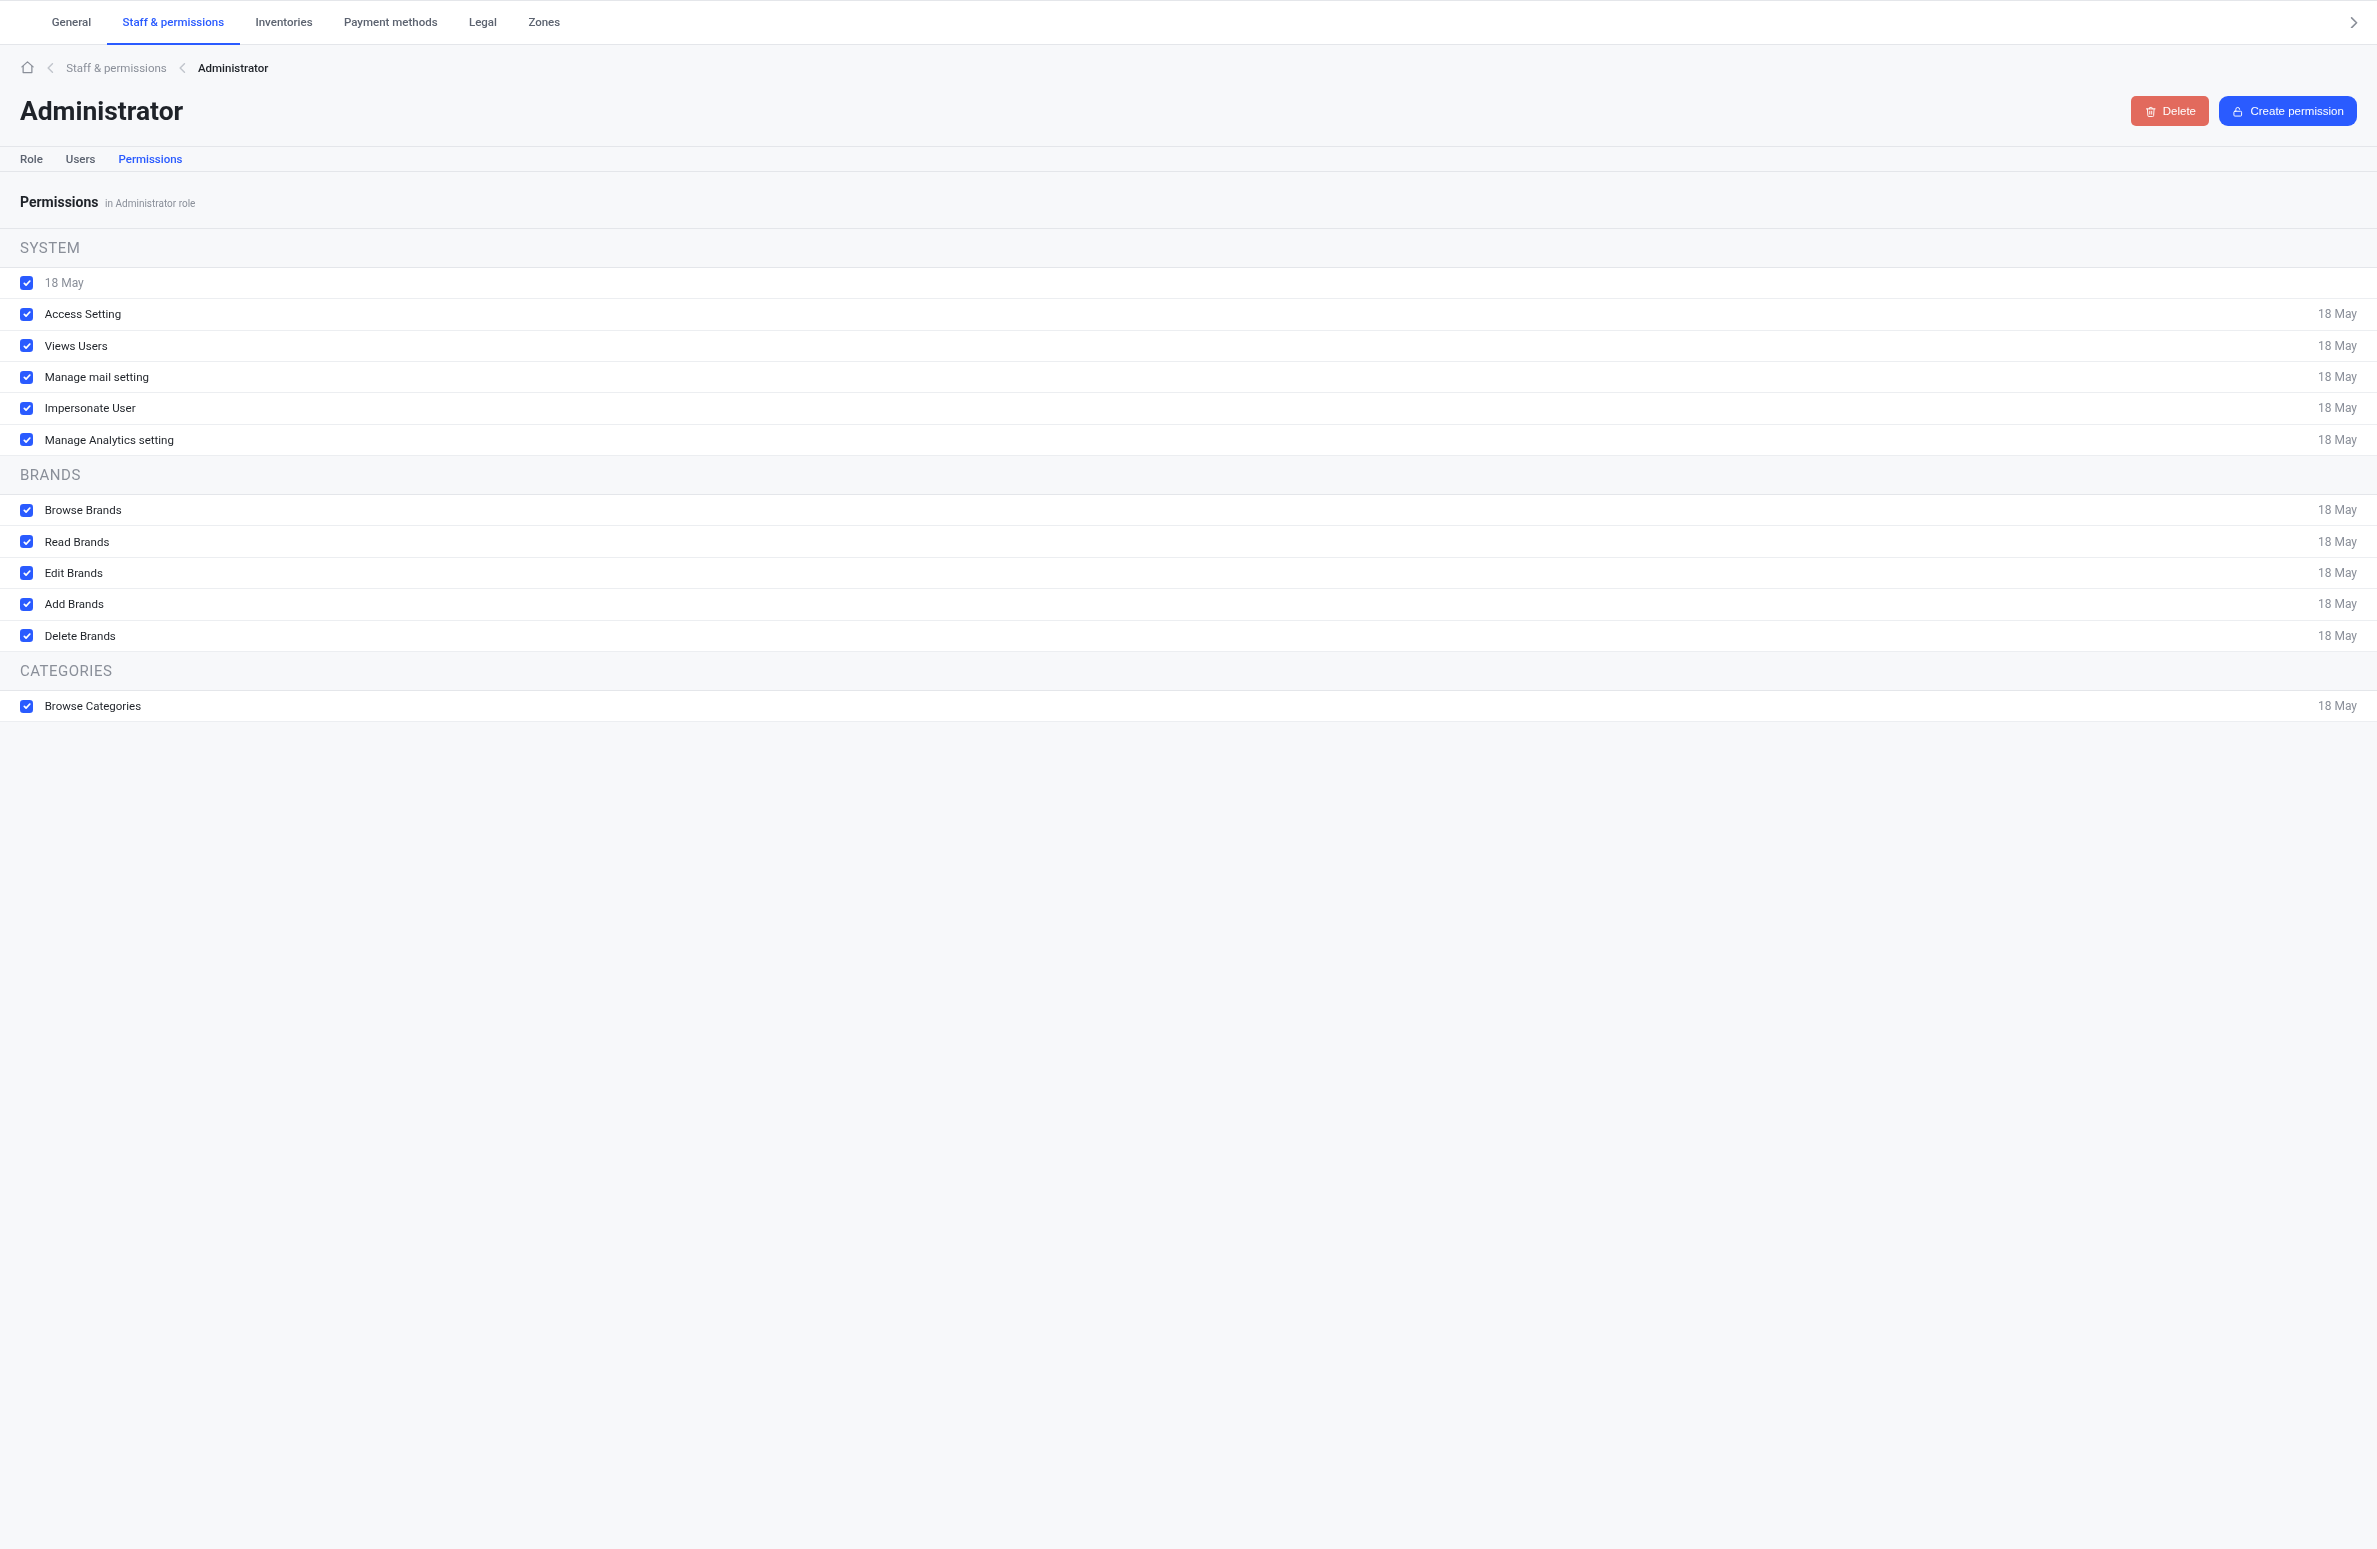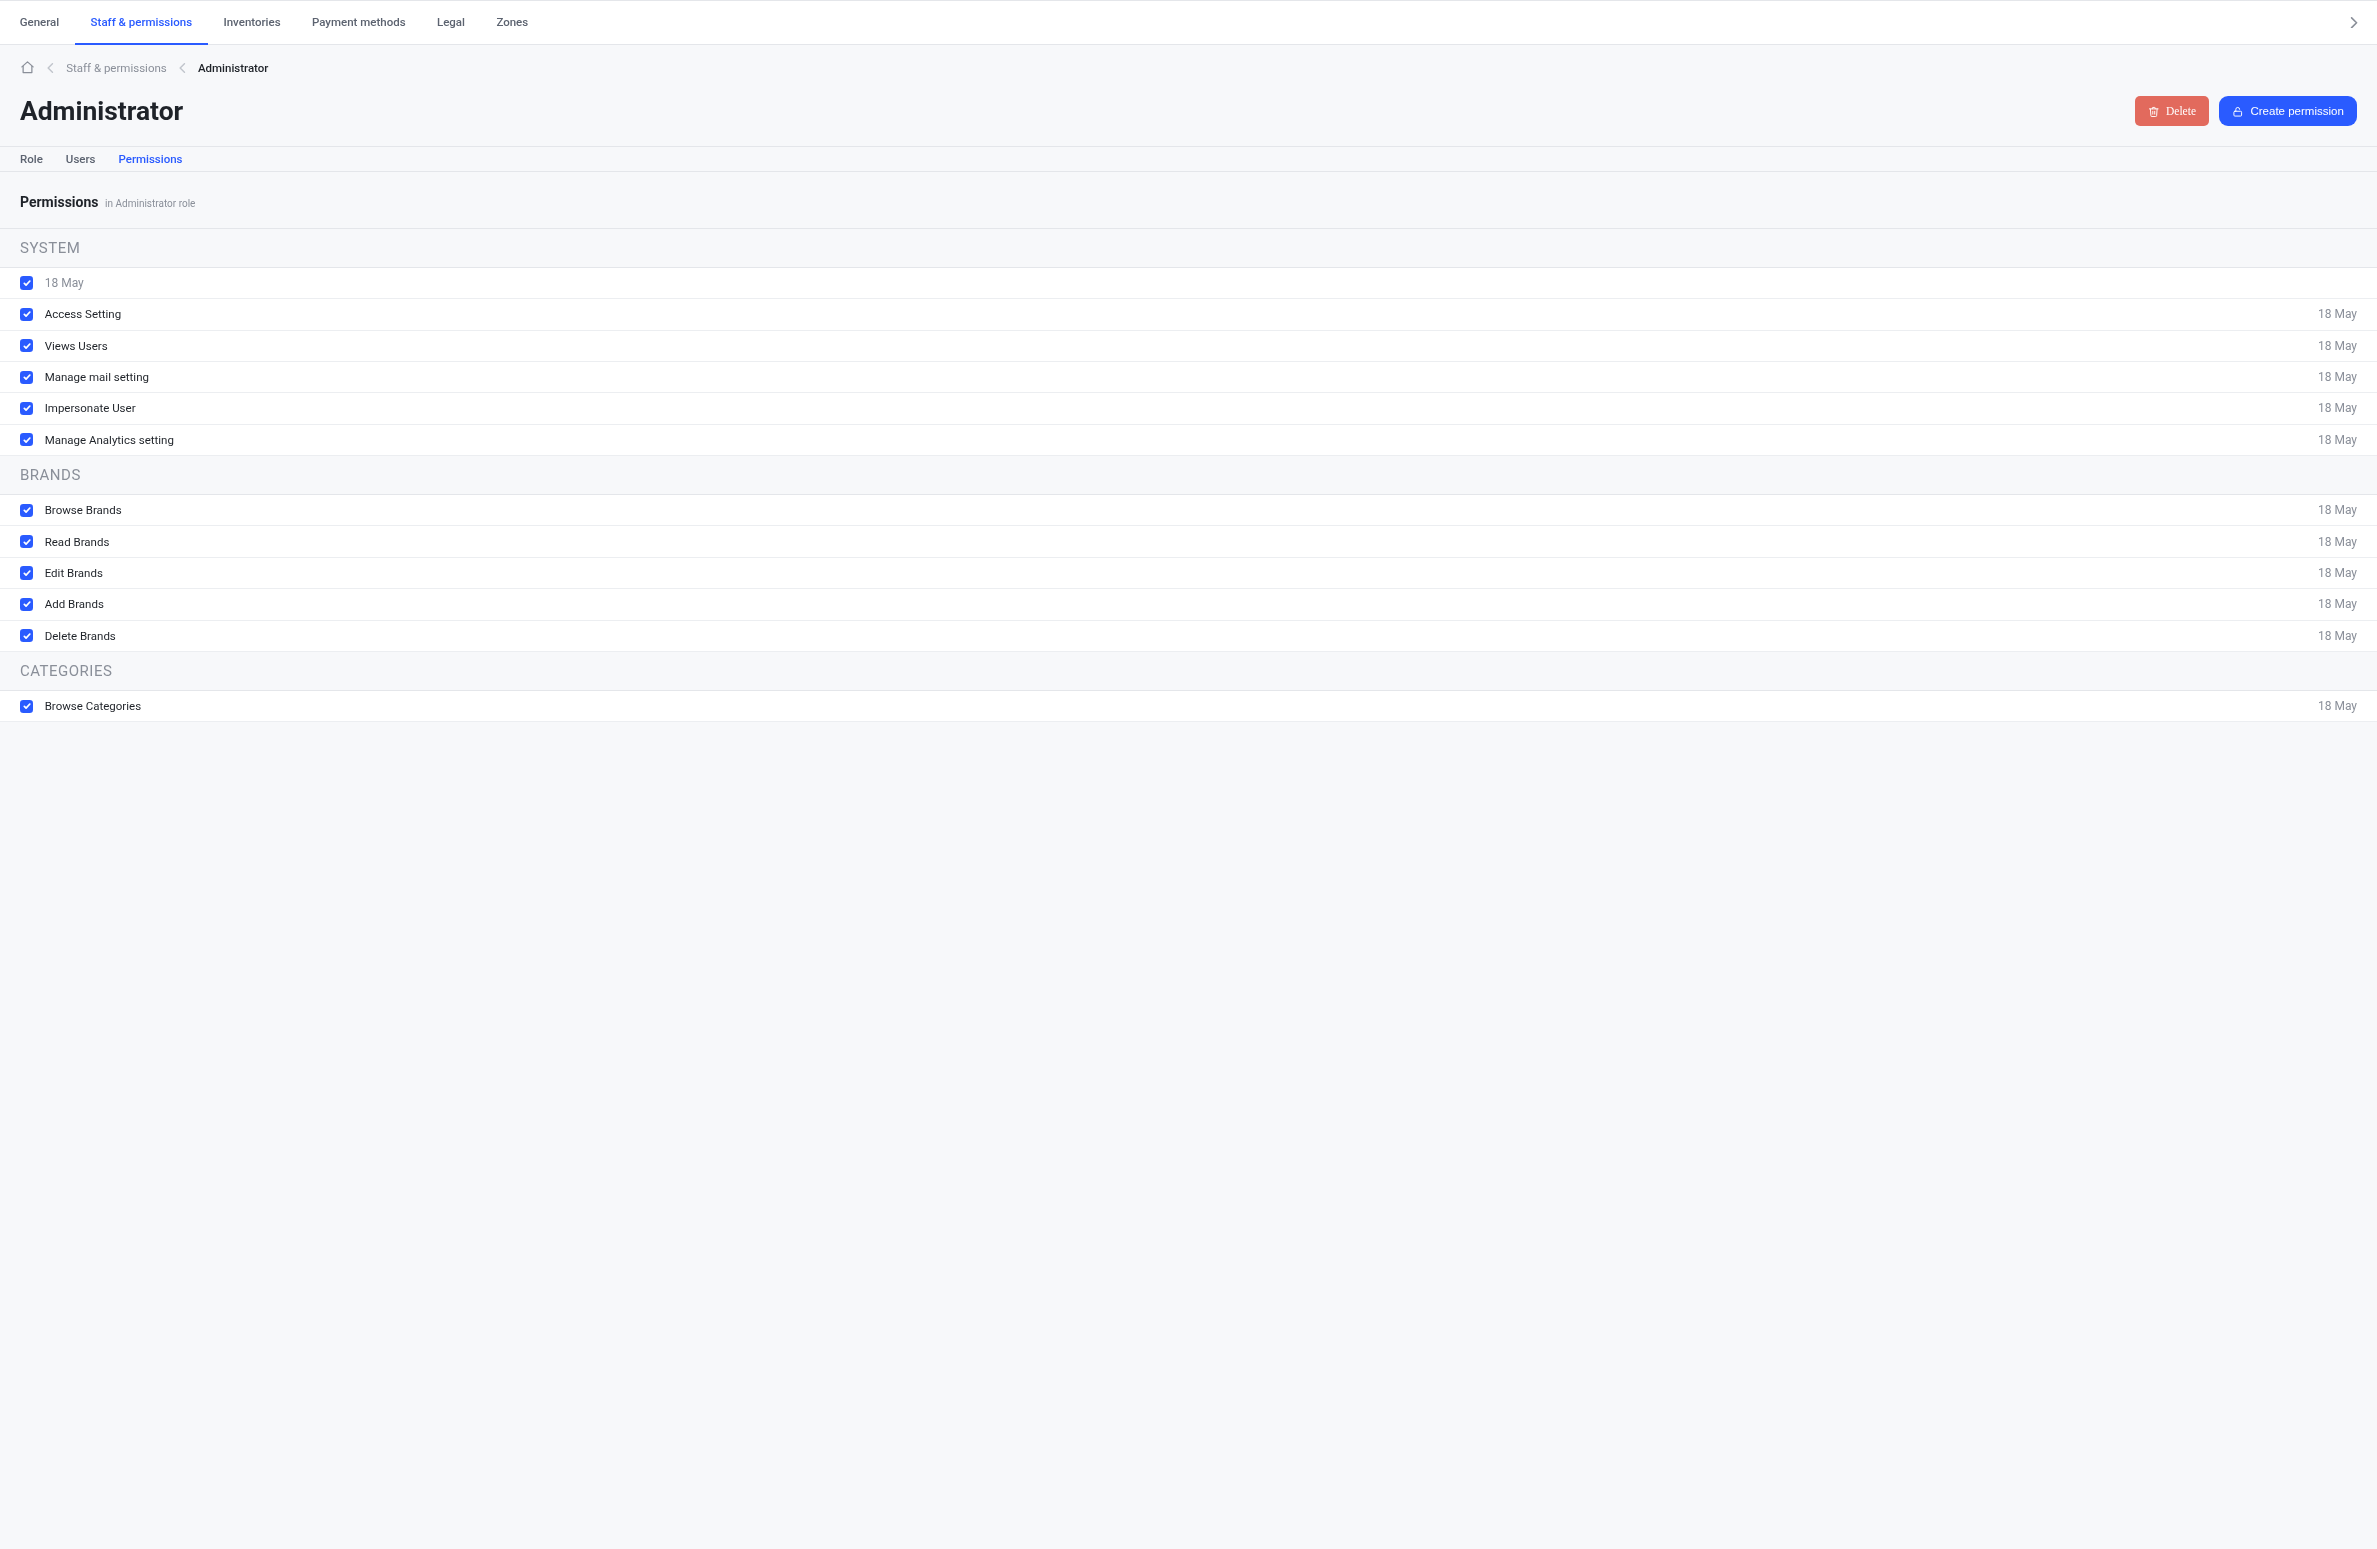--- a/index.html
+++ b/index.html
@@ -11,21 +11,21 @@
     font-size: 11.5px;
   }
 
   
   .topnav {
     display: flex;
     align-items: center;
     background: #fff;
     border-top: 0.8px solid #e4e6ea;
     border-bottom: 0.8px solid #e4e6ea;
-    padding: 0 4px;
+    padding: 0 36px;
     height: 45px;
     position: relative;
   }
   .topnav-item {
     padding: 0 15.7px;
     height: 45px;
     display: flex;
     align-items: center;
     color: #5c6370;
     font-size: 11.5px;
@@ -96,21 +96,21 @@
     align-items: center;
     gap: 6.6px;
     height: 30px;
     padding: 0 13.2px;
     border-radius: 5px;
     font-size: 11.5px;
     font-weight: 500;
     border: none;
     cursor: pointer;
   }
-  .btn.danger { background: #e26a5d; color: #fff; font-family: Liberation Serif, serif; }
+  .btn.danger { background: #e26a5d; color: #fff; }
   .btn.primary { background: #2a5bff; color: #fff; border-radius: 9px; }
   .btn .ic { display:flex; align-items:center; justify-content:center; }
 
   
   .subtabs {
     display: flex;
     gap: 23px;
     border-top: 0.8px solid #e4e6ea;
     border-bottom: 0.8px solid #e4e6ea;
     padding: 0 20px;

